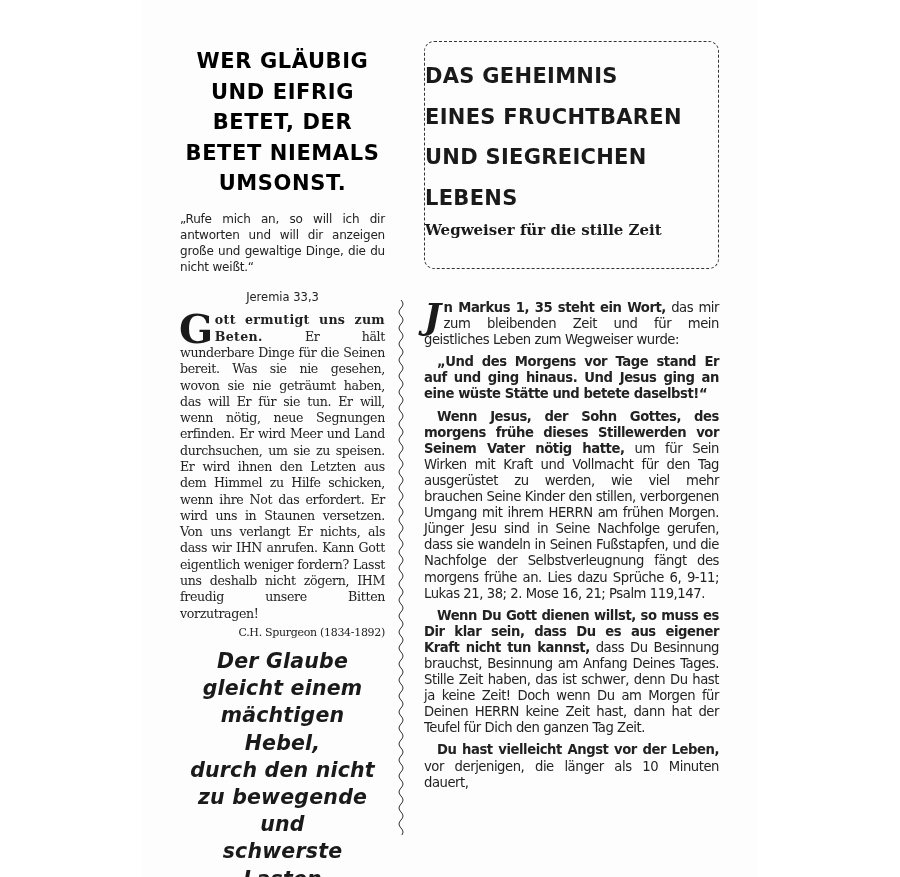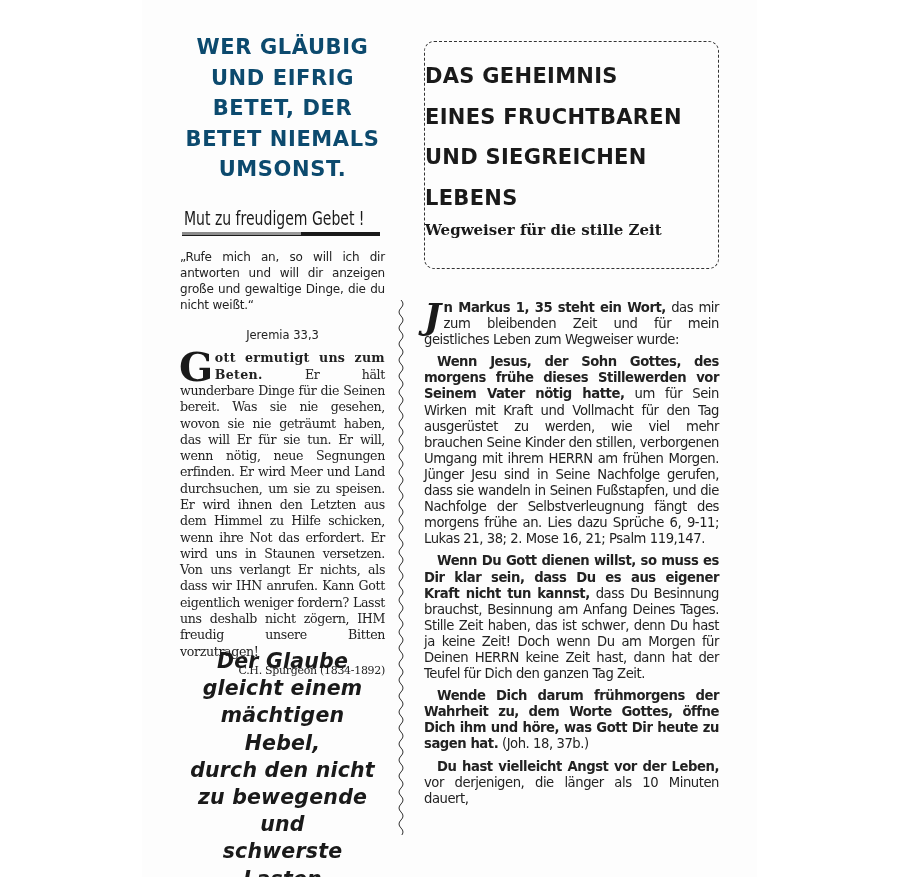--- a/index.html
+++ b/index.html
@@ -10,22 +10,22 @@
       position: absolute; left: 142px; top: 0; width: 615px; height: 877px;
       background: #fdfdfd;
     }
 
     
     .left-col { position: absolute; left: 180px; top: 30px; width: 205px; }
 
     .headline {
       font-family: "DejaVu Sans", sans-serif; font-weight: bold;
       font-size: 21px; line-height: 30.5px; text-align: center;
-      letter-spacing: 0.6px; color: #0c4a6e; white-space: pre-line;
-      margin-top: 2px;
+      letter-spacing: 0.6px; color: #000000; white-space: pre-line;
+      margin-top: 16px;
     }
 
     .subhead-wrap { position: relative; margin-top: 22px; height: 30px; }
     .subhead {
       font-family: "DejaVu Sans Condensed", "DejaVu Sans", sans-serif;
       font-size: 19px; line-height: 22px; transform: scaleX(0.82);
       transform-origin: left top; white-space: nowrap; color: #1a1a1a;
       position: absolute; left: 4px; top: 0;
     }
     .subhead-bar {
@@ -100,25 +100,20 @@
 
 <div class="page"></div>
 
 <div class="left-col">
   <div class="headline">WER GLÄUBIG
 UND EIFRIG
 BETET, DER
 BETET NIEMALS
 UMSONST.</div>
 
-  <div class="subhead-wrap">
-    <div class="subhead">Mut zu freudigem Gebet !</div>
-    <div class="subhead-bar"></div>
-    <div class="subhead-line"></div>
-  </div>
 
   <div class="bible-quote">„Rufe mich an, so will ich dir antworten und will dir anzeigen große und gewaltige Dinge, die du nicht weißt.“</div>
   <div class="bible-ref">Jeremia 33,3</div>
 
   <div class="spurgeon">
     <span class="dropcap">G</span><span class="lead">ott ermutigt uns zum Beten.</span><span> Er hält wunderbare Dinge für die Seinen bereit. Was sie nie gesehen, wovon sie nie geträumt haben, das will Er für sie tun. Er will, wenn nötig, neue Segnungen erfinden. Er wird Meer und Land durchsuchen, um sie zu speisen. Er wird ihnen den Letzten aus dem Himmel zu Hilfe schicken, wenn ihre Not das erfordert. Er wird uns in Staunen versetzen. Von uns verlangt Er nichts, als dass wir IHN anrufen. Kann Gott eigentlich weniger fordern? Lasst uns deshalb nicht zögern, IHM freudig unsere Bitten vorzutragen!</span>
     <span class="spurgeon-author">C.H. Spurgeon (1834-1892)</span>
   </div>
 </div>
 
@@ -149,24 +144,24 @@
 UND SIEGREICHEN
 LEBENS</div>
   <div class="subtitle">Wegweiser für die stille Zeit</div>
 </div>
 
 <div class="right-col">
   <p>
     <span class="dropcap-j">J</span><b>n Markus 1, 35 steht ein Wort,</b><span> das mir zum bleibenden Zeit und für mein geistliches Leben zum Wegweiser wurde:</span>
   </p>
   <p class="indent">
+    <b>„Und des Morgens vor Tage stand Er auf und ging hinaus. Und Jesus ging an eine wüste Stätte und betete daselbst!“</b>
+  </p>
+  <p class="indent">
     <b>Wenn Jesus, der Sohn Gottes, des morgens frühe dieses Stillewerden vor Seinem Vater nötig hatte,</b><span> um für Sein Wirken mit Kraft und Vollmacht für den Tag ausgerüstet zu werden, wie viel mehr brauchen Seine Kinder den stillen, verborgenen Umgang mit ihrem HERRN am frühen Morgen. Jünger Jesu sind in Seine Nachfolge gerufen, dass sie wandeln in Seinen Fußstapfen, und die Nachfolge der Selbstverleugnung fängt des morgens frühe an. Lies dazu Sprüche 6, 9-11; Lukas 21, 38; 2. Mose 16, 21; Psalm 119,147.</span>
   </p>
   <p class="indent">
     <b>Wenn Du Gott dienen willst, so muss es Dir klar sein, dass Du es aus eigener Kraft nicht tun kannst,</b><span> dass Du Besinnung brauchst, Besinnung am Anfang Deines Tages. Stille Zeit haben, das ist schwer, denn Du hast ja keine Zeit! Doch wenn Du am Morgen für Deinen HERRN keine Zeit hast, dann hat der Teufel für Dich den ganzen Tag Zeit.</span>
-  </p>
-  <p class="indent">
-    <b>Wende Dich darum frühmorgens der Wahrheit zu, dem Worte Gottes, öffne Dich ihm und höre, was Gott Dir heute zu sagen hat.</b><span> (Joh. 18, 37b.)</span>
   </p>
   <p class="indent">
     <b>Du hast vielleicht Angst vor der Leben,</b><span> vor derjenigen, die länger als 10 Minuten dauert,</span>
   </p>
 </div>
 
 </body></html>

